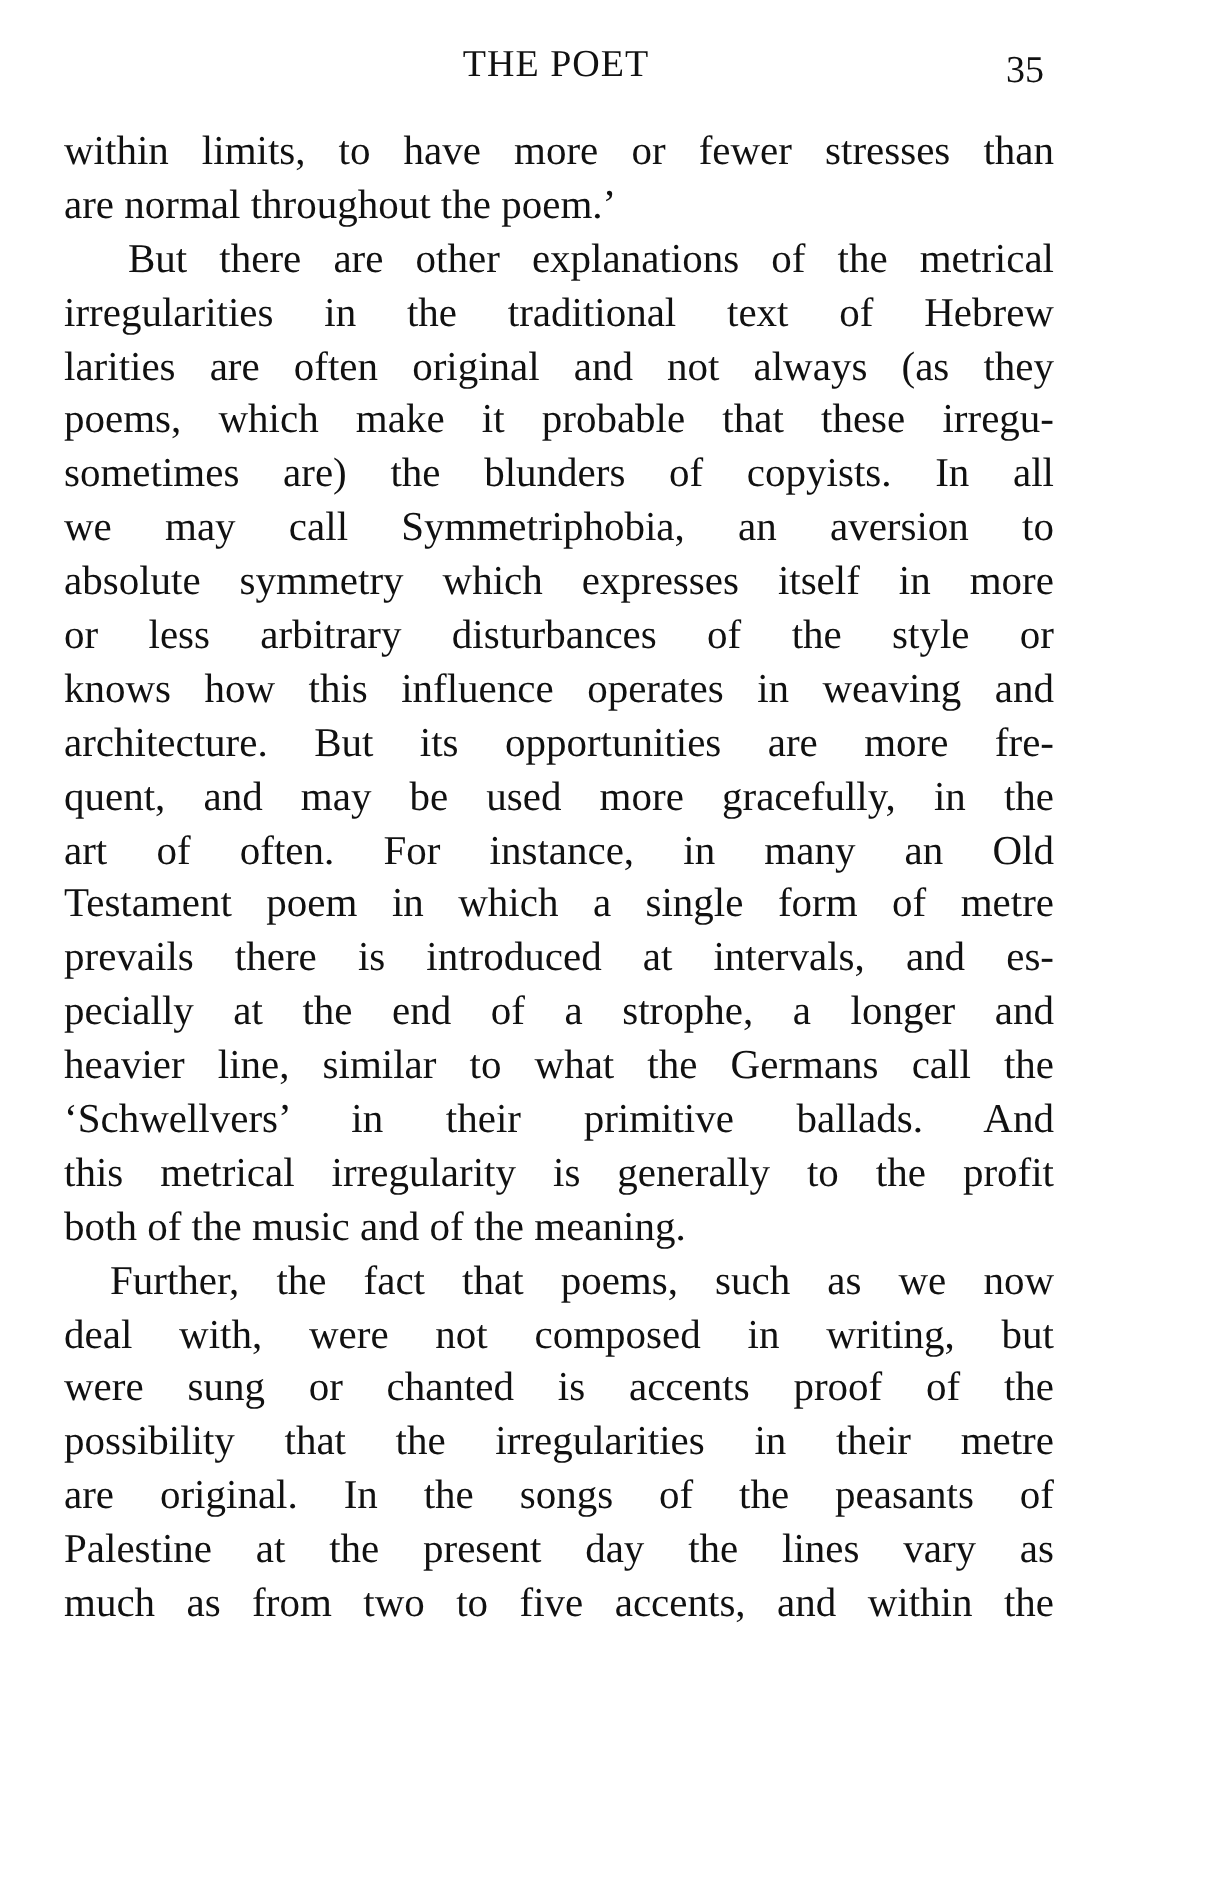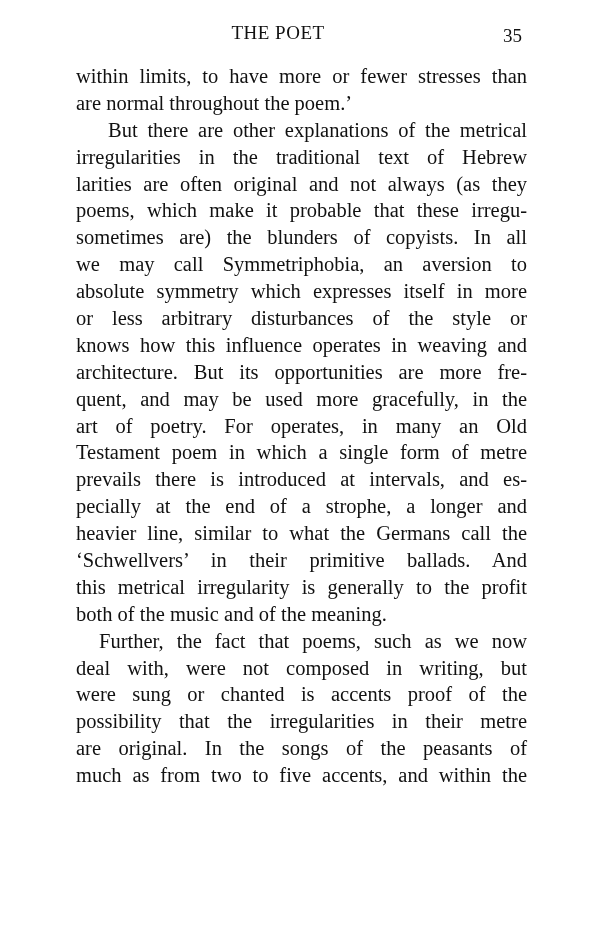--- a/index.html
+++ b/index.html
@@ -51,21 +51,20 @@
       width: 495px;
     }
     .line {
       display: block;
       height: 26.9px;
       line-height: 26.9px;
       font-size: 20.5px;
       white-space: nowrap;
       text-align: justify;
       text-align-last: justify;
-      margin-left: 44px;
     }
     .line.last {
       text-align-last: left;
     }
     .line.indent-a { padding-left: 32px; }
     .line.indent-b { padding-left: 23px; }
     .line.indent-a, .line.indent-b { box-sizing: border-box; }
     .para { display: block; }
   </style>
 </head>
@@ -88,32 +87,33 @@
       <span class="line">irregularities in the traditional text of Hebrew</span>
       <span class="line">larities are often original and not always (as they</span>
       <span class="line">poems, which make it probable that these irregu-</span>
       <span class="line">sometimes are) the blunders of copyists.  In all</span>
       <span class="line">we may call Symmetriphobia, an aversion to</span>
       <span class="line">absolute symmetry which expresses itself in more</span>
       <span class="line">or less arbitrary disturbances of the style or</span>
       <span class="line">knows how this influence operates in weaving and</span>
       <span class="line">architecture.  But its opportunities are more fre-</span>
       <span class="line">quent, and may be used more gracefully, in the</span>
-      <span class="line">art of poetry.  For operates, in many an Old</span>
+      <span class="line">art of often.  For instance, in many an Old</span>
       <span class="line">Testament poem in which a single form of metre</span>
       <span class="line">prevails there is introduced at intervals, and es-</span>
       <span class="line">pecially at the end of a strophe, a longer and</span>
       <span class="line">heavier line, similar to what the Germans call the</span>
       <span class="line">‘Schwellvers’ in their primitive ballads.  And</span>
       <span class="line">this metrical irregularity is generally to the profit</span>
       <span class="line last">both of the music and of the meaning.</span>
     </div>
 
     <div class="para">
       <span class="line indent-b">Further, the fact that poems, such as we now</span>
       <span class="line">deal with, were not composed in writing, but</span>
       <span class="line">were sung or chanted is accents proof of the</span>
       <span class="line">possibility that the irregularities in their metre</span>
       <span class="line">are original.  In the songs of the peasants of</span>
+      <span class="line">Palestine at the present day the lines vary as</span>
       <span class="line">much as from two to five accents, and within the</span>
     </div>
   </div>
 </div>
 
 </body></html>

